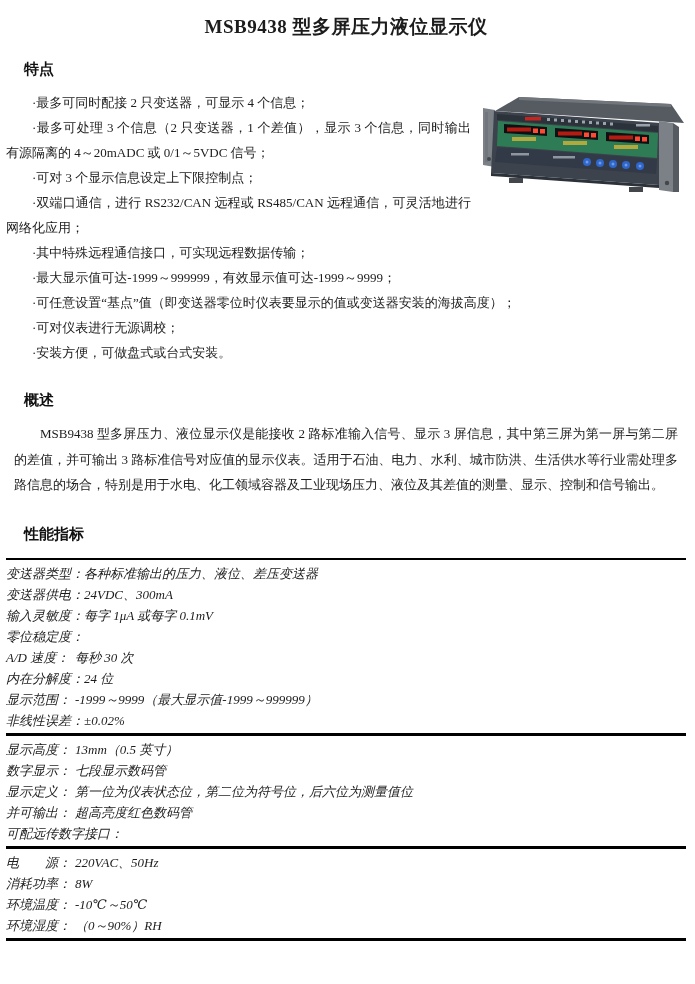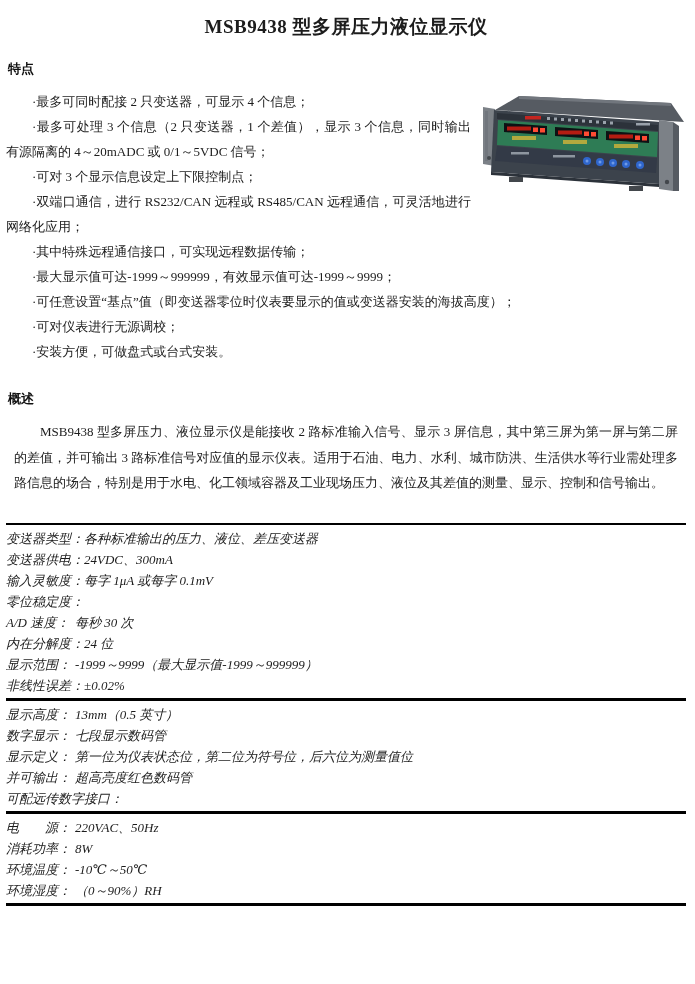--- a/index.html
+++ b/index.html
@@ -10,22 +10,22 @@
     -webkit-font-smoothing:antialiased;
   }
   .page{padding:6px 9px 0 6px;}
   .doc-title{
     text-align:center;font-size:19px;font-weight:bold;
     margin:8px 0 20px 0;letter-spacing:0.5px;
     font-family:"Liberation Serif","DejaVu Serif",serif;
   }
   h2.sec{
     font-family:"Liberation Sans","DejaVu Sans",sans-serif;
-    font-size:13px;font-weight:bold;color:#111;
-    margin:0 0 11px 2px;
+    font-size:15px;font-weight:bold;color:#111;
+    margin:0 0 11px 18px;
   }
   .sec-overview{margin-top:26px;}
   .sec-specs{margin-top:27px;}
   .features-block{position:relative;}
   .product-photo{
     float:right;width:205px;height:104px;
     margin:2px 0 10px 10px;position:relative;
   }
   .product-photo svg{display:block;}
   p.feature{
@@ -145,20 +145,21 @@
     <p class="feature">·可对仪表进行无源调校；</p>
     <p class="feature">·安装方便，可做盘式或台式安装。</p>
   </div>
 
   <div class="sec-overview">
     <h2 class="sec">概述</h2>
     <p class="overview-par">MSB9438 型多屏压力、液位显示仪是能接收 2 路标准输入信号、显示 3 屏信息，其中第三屏为第一屏与第二屏的差值，并可输出 3 路标准信号对应值的显示仪表。适用于石油、电力、水利、城市防洪、生活供水等行业需处理多路信息的场合，特别是用于水电、化工领域容器及工业现场压力、液位及其差值的测量、显示、控制和信号输出。</p>
   </div>
 
   <div class="sec-specs">
+    <h2 class="sec">性能指标</h2>
 
     <div class="spec-table">
 
       <div class="spec-group">
         <div class="spec-row">
           <span class="spec-label">变送器类型：</span>
           <span class="spec-value">各种标准输出的压力、液位、差压变送器</span>
         </div>
         <div class="spec-row">
           <span class="spec-label">变送器供电：</span>

